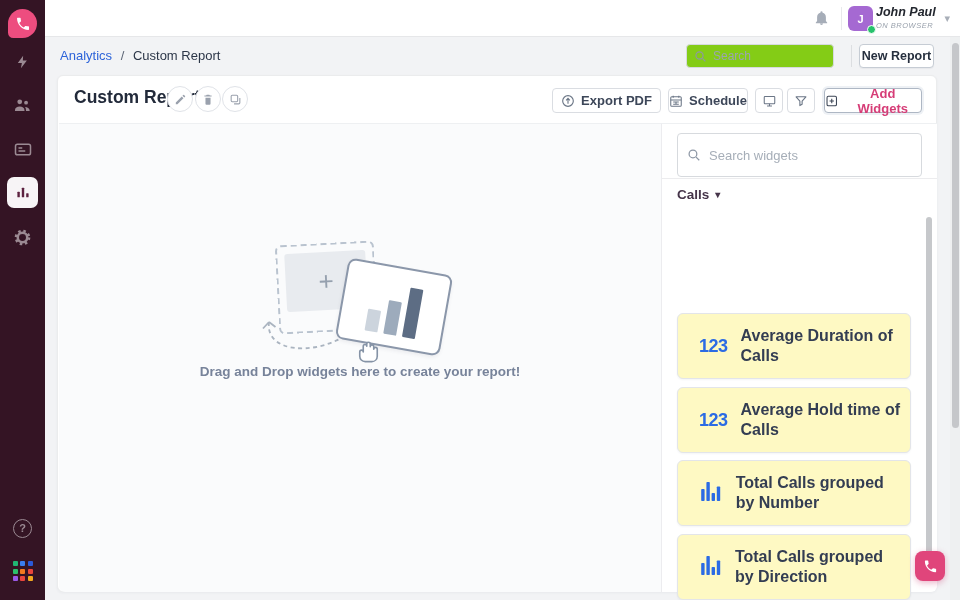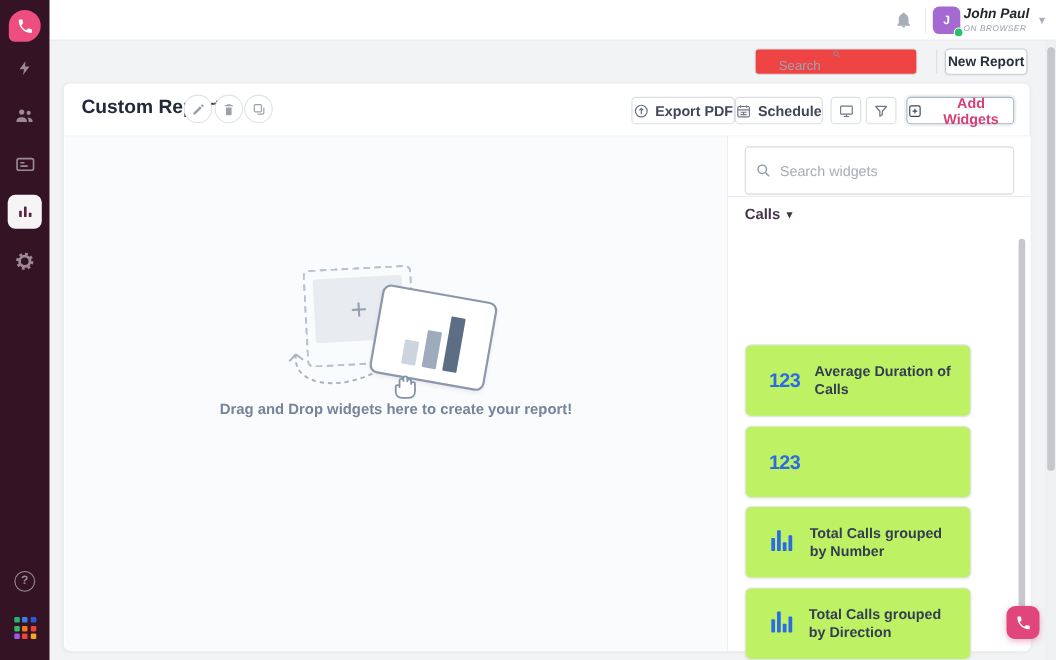--- a/index.html
+++ b/index.html
@@ -30,22 +30,22 @@
   .user-name { font-size:12.5px; font-weight:bold; color:#22262e; white-space:nowrap; }
   .user-status { font-size:7.5px; color:#9aa2ad; letter-spacing:.5px; margin-top:2px; white-space:nowrap; }
   .user-caret { position:absolute; right:10px; top:12px; color:#a8aeb8; font-size:11px; cursor:pointer; }
 
   
   .crumb-row { position:absolute; left:45px; top:37px; width:905px; height:38px; }
   .breadcrumb { position:absolute; left:15px; top:11px; font-size:13px; color:#39414f; }
   .crumb-link { color:#2c63d9; cursor:pointer; }
   .crumb-sep { color:#5c6575; margin:0 5px; }
   .crumb-page { color:#2c3648; font-weight:500; }
-  .g-search { position:absolute; left:641px; top:7px; width:148px; height:24px; background:#ef4444; border:1px solid #d6dade;
-              border-radius:4px; display:flex; align-items:center; padding:0 7px;flex-direction:column; }
+  .g-search { position:absolute; left:641px; top:7px; width:148px; height:24px; background:#84cc16; border:1px solid #d6dade;
+              border-radius:4px; display:flex; align-items:center; padding:0 7px; }
   .g-search input { border:none; outline:none; width:110px; font-size:12px; color:#333; margin-left:6px; font-family:inherit; background:transparent; }
   .g-search input::placeholder { color:#9aa4b2; }
   .crumb-divider { position:absolute; left:806px; top:8px; width:1px; height:22px; background:#dcdee1; }
   .new-report-btn { position:absolute; left:814px; top:7px; width:75px; height:24px; background:#fff; border:1px solid #c6ccd4;
                     border-radius:4px; font-size:12.5px; font-weight:bold; color:#27303f; display:flex; align-items:center;
                     justify-content:center; cursor:pointer; box-shadow:0 1px 1px rgba(30,40,60,.05); }
 
   
   .card { position:absolute; left:57px; top:75px; width:880px; height:517px; background:#fff; border-radius:6px;
           border:1px solid #ebeced; box-shadow:0 1px 3px rgba(40,50,70,.05); }
@@ -78,26 +78,26 @@
             border-top:1px solid #eef0f2; border-radius:0 0 6px 0; }
   .w-search { position:absolute; left:15px; top:9px; width:245px; height:44px; border:1px solid #d7dade; border-radius:4px;
               display:flex; align-items:center; padding:0 9px; background:#fff; }
   .w-search input { border:none; outline:none; width:190px; font-size:13px; color:#333; margin-left:8px; font-family:inherit; background:transparent; }
   .w-search input::placeholder { color:#a6aeb8; }
   .w-divider { position:absolute; left:0; top:54px; width:100%; height:1px; background:#ececee; }
   .w-cat { position:absolute; left:15px; top:63px; font-size:13.5px; font-weight:bold; color:#46354a;
            display:flex; align-items:center; gap:6px; cursor:pointer; }
   .w-cat .caret { font-size:10px; color:#46354a; }
   .w-list { position:absolute; left:0; top:90px; width:100%; height:379px; }
-  .w-card { position:absolute; left:15px; width:206px; height:66px; background:#bef264; border:1px solid #e3e5e9;
+  .w-card { position:absolute; left:15px; width:234px; height:66px; background:#fef9c3; border:1px solid #e3e5e9;
             border-radius:6px; box-shadow:0 1px 2px rgba(40,50,70,.05); display:flex; align-items:center;
             padding-left:21px; gap:13px; cursor:grab; }
   .w-num { font-size:18px; font-weight:bold; color:#2b6be4; width:34px; letter-spacing:-.5px; }
   .w-bars { width:34px; }
-  .w-label { font-size:13px; font-weight:bold; color:#333d52; line-height:1.25; padding-right:10px; }
+  .w-label { font-size:16px; font-weight:bold; color:#333d52; line-height:1.25; padding-right:10px; }
   .inner-scroll { position:absolute; left:264px; top:93px; width:6px; height:340px; background:#c6c8cb; border-radius:3px; cursor:pointer; }
 
   
   .fab { position:absolute; left:915px; top:551px; width:30px; height:30px; background:#E0457B; border-radius:8px;
          display:flex; align-items:center; justify-content:center; box-shadow:0 2px 6px rgba(200,40,100,.35); cursor:pointer; }
   .page-scrollbar { position:absolute; left:950px; top:37px; width:10px; height:563px; background:#eef0f1; }
   .page-thumb { position:absolute; left:1.5px; top:6px; width:7px; height:385px; background:#c5c7ca; border-radius:4px; cursor:pointer; }
 </style>
 </head>
 <body>
@@ -182,20 +182,25 @@
       <span class="status-dot"></span>
     </div>
     <div class="user-block">
       <div class="user-name">John Paul</div>
       <div class="user-status">ON BROWSER</div>
     </div>
     <div class="user-caret">▾</div>
   </div>
 
   <div class="crumb-row">
+    <div class="breadcrumb">
+      <span class="crumb-link">Analytics</span>
+      <span class="crumb-sep">/</span>
+      <span class="crumb-page">Custom Report</span>
+    </div>
     <div class="g-search">
       <svg width="13" height="13" viewBox="0 0 20 20">
           <g fill="none" stroke="#8d97a5" stroke-width="1.8">
             <circle cx="8.5" cy="8.5" r="5.5"></circle>
             <path d="m13 13 4.5 4.5"></path>
           </g>
         </svg>
       <input type="text" placeholder="Search" style="">
     </div>
     <div class="crumb-divider"></div>
@@ -216,21 +221,21 @@
     </div>
     <div class="round-btn" style="left:164px">
       <svg width="13" height="13" viewBox="0 0 18 18">
           <g fill="none" stroke="currentColor" stroke-width="1.5">
             <rect x="3" y="3" width="9" height="9" rx="1.5"></rect>
             <path d="M7 15h6.5a1.5 1.5 0 0 0 1.5-1.5V7"></path>
           </g>
         </svg>
     </div>
 
-    <button class="hdr-btn" style="left:516px; width:94px">
+    <button class="hdr-btn" style="left:494px; width:109px">
       <svg width="14" height="14" viewBox="0 0 20 20">
           <g fill="none" stroke="#6b7686" stroke-width="1.6">
             <circle cx="10" cy="10" r="7.6"></circle>
             <path d="M10 14V6.5M7.3 9 10 6.3 12.7 9"></path>
           </g>
         </svg>
       <span>Export PDF</span>
     </button>
     <button class="hdr-btn" style="left:610px; width:80px">
       <svg width="14" height="14" viewBox="0 0 20 20">
@@ -303,20 +308,21 @@
         <span class="caret">▾</span>
       </div>
       <div class="w-list" id="widget-list">
   <div class="w-card" style="top: 99px;">
     <span class="w-num">123</span>
     <span class="w-label">Average Duration of Calls</span>
   </div>
 
   <div class="w-card" style="top: 173px;">
     <span class="w-num">123</span>
+    <span class="w-label">Average Hold time of Calls</span>
   </div>
 
   <div class="w-card" style="top: 246px; align-items: center;">
     <span class="w-bars"><svg width="22" height="22" viewBox="0 0 22 22">
                 <g fill="#2B6BE4">
                   <rect x="2.2" y="9" width="3.4" height="12" rx="0.8"></rect>
                   <rect x="7.4" y="2" width="3.4" height="19" rx="0.8"></rect>
                   <rect x="12.6" y="13" width="3.4" height="8" rx="0.8"></rect>
                   <rect x="17.8" y="6.5" width="3.4" height="14.5" rx="0.8"></rect>
                 </g>

